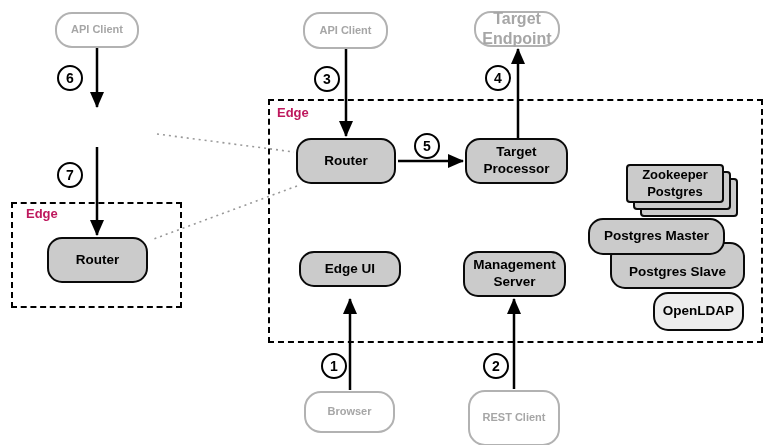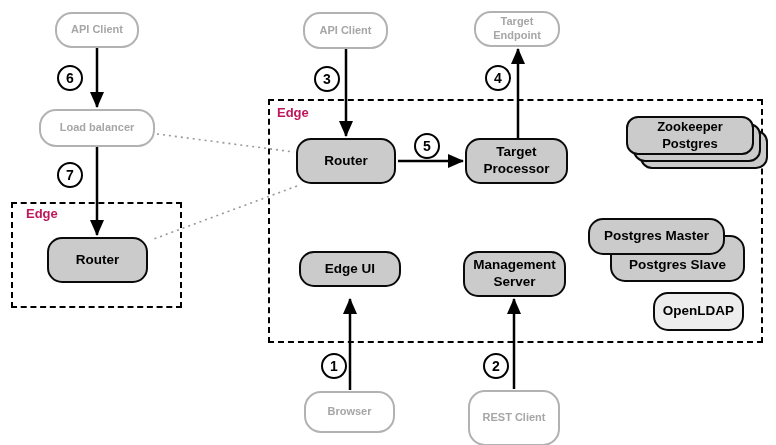--- a/index.html
+++ b/index.html
@@ -20,31 +20,31 @@
   .client { background:#fff; border:2px solid var(--client-border,#b2b2b2);
             color:var(--client-text,#a6a6a6); border-radius:17px; font-size:11px; }
   .filled { background:var(--node-fill,#cbcbcb); border:2.5px solid #0a0a0a;
             color:#000; border-radius:15px; font-size:13.5px; }
   .light  { background:var(--node-fill-light,#ededed);text-align:center; }
   .pill   { border-radius:14px; font-size:14px; }
   .bottom-text { align-items:flex-end; padding-bottom:6px; }
 
   
   .stack { position:absolute; z-index:3; }
-  .stack-layer { position:absolute; width:128px; height:39px; border:2.5px solid #0a0a0a;
-                 background:var(--node-fill,#cbcbcb); border-radius:12px; }
+  .stack-layer { position:absolute; width:98px; height:39px; border:2.5px solid #0a0a0a;
+                 background:var(--node-fill,#cbcbcb); border-radius:4px;margin-top:48px; }
   .stack-front { display:flex; flex-direction:column; align-items:center; justify-content:center;
                  font-weight:bold; font-size:13px; line-height:1.3; color:#000; }
 
   
   .step { position:absolute; width:26px; height:26px; background:#fff; border:2px solid #000;
           border-radius:50%; display:flex; align-items:center; justify-content:center;
           font-weight:bold; font-size:14px; z-index:4; color:#000; }
 
-  .two-line { font-size:11px;justify-content:center; }
+  .two-line { font-size:16px;justify-content:center; }
 </style>
 </head>
 <body>
 
 <div class="canvas">
 
   <div class="group" style="left:268px;top:99px;width:495px;height:244px"></div>
   <div class="group-label" style="left:277px;top:105px">Edge</div>
 
   <div class="group" style="left:11px;top:202px;width:171px;height:106px"></div>
@@ -73,23 +73,20 @@
 
   <div class="node client" style="left:55px;top:12px;width:84px;height:36px">
     <span>API Client</span>
   </div>
   <div class="node client" style="left:303px;top:12px;width:85px;height:37px">
     <span>API Client</span>
   </div>
   <div class="node client two-line" style="left:474px;top:11px;width:86px;height:36px">
     <span>Target Endpoint</span>
   </div>
-  <div class="node client" style="left:39px;top:109px;width:116px;height:38px">
-    <span>Load balancer</span>
-  </div>
   <div class="node client" style="left:304px;top:391px;width:91px;height:42px">
     <span>Browser</span>
   </div>
   <div class="node client" style="left:468px;top:390px;width:92px;height:56px">
     <span>REST Client</span>
   </div>
 
   <div class="node filled" style="left:47px;top:237px;width:101px;height:46px">
     <span>Router</span>
   </div>
@@ -109,21 +106,21 @@
   <div class="stack" style="left:626px;top:116px;width:122px;height:56px">
     <div class="stack-layer" style="left:14px;top:14px"></div>
     <div class="stack-layer" style="left:7px;top:7px"></div>
     <div class="stack-layer stack-front" style="left:0;top:0">
       <span>Zookeeper</span>
       <span>Postgres</span>
     </div>
   </div>
 
 
-  <div class="node filled bottom-text" style="left:610px;top:235px;width:135px;height:47px;z-index:3">
+  <div class="node filled bottom-text" style="left:610px;top:242px;width:135px;height:47px;z-index:3">
     <span>Postgres Slave</span>
   </div>
   <div class="node filled" style="left:588px;top:218px;width:137px;height:37px;z-index:4">
     <span>Postgres Master</span>
   </div>
 
   <div class="node filled light" style="left:653px;top:292px;width:91px;height:39px">
     <span>OpenLDAP</span>
   </div>
 

